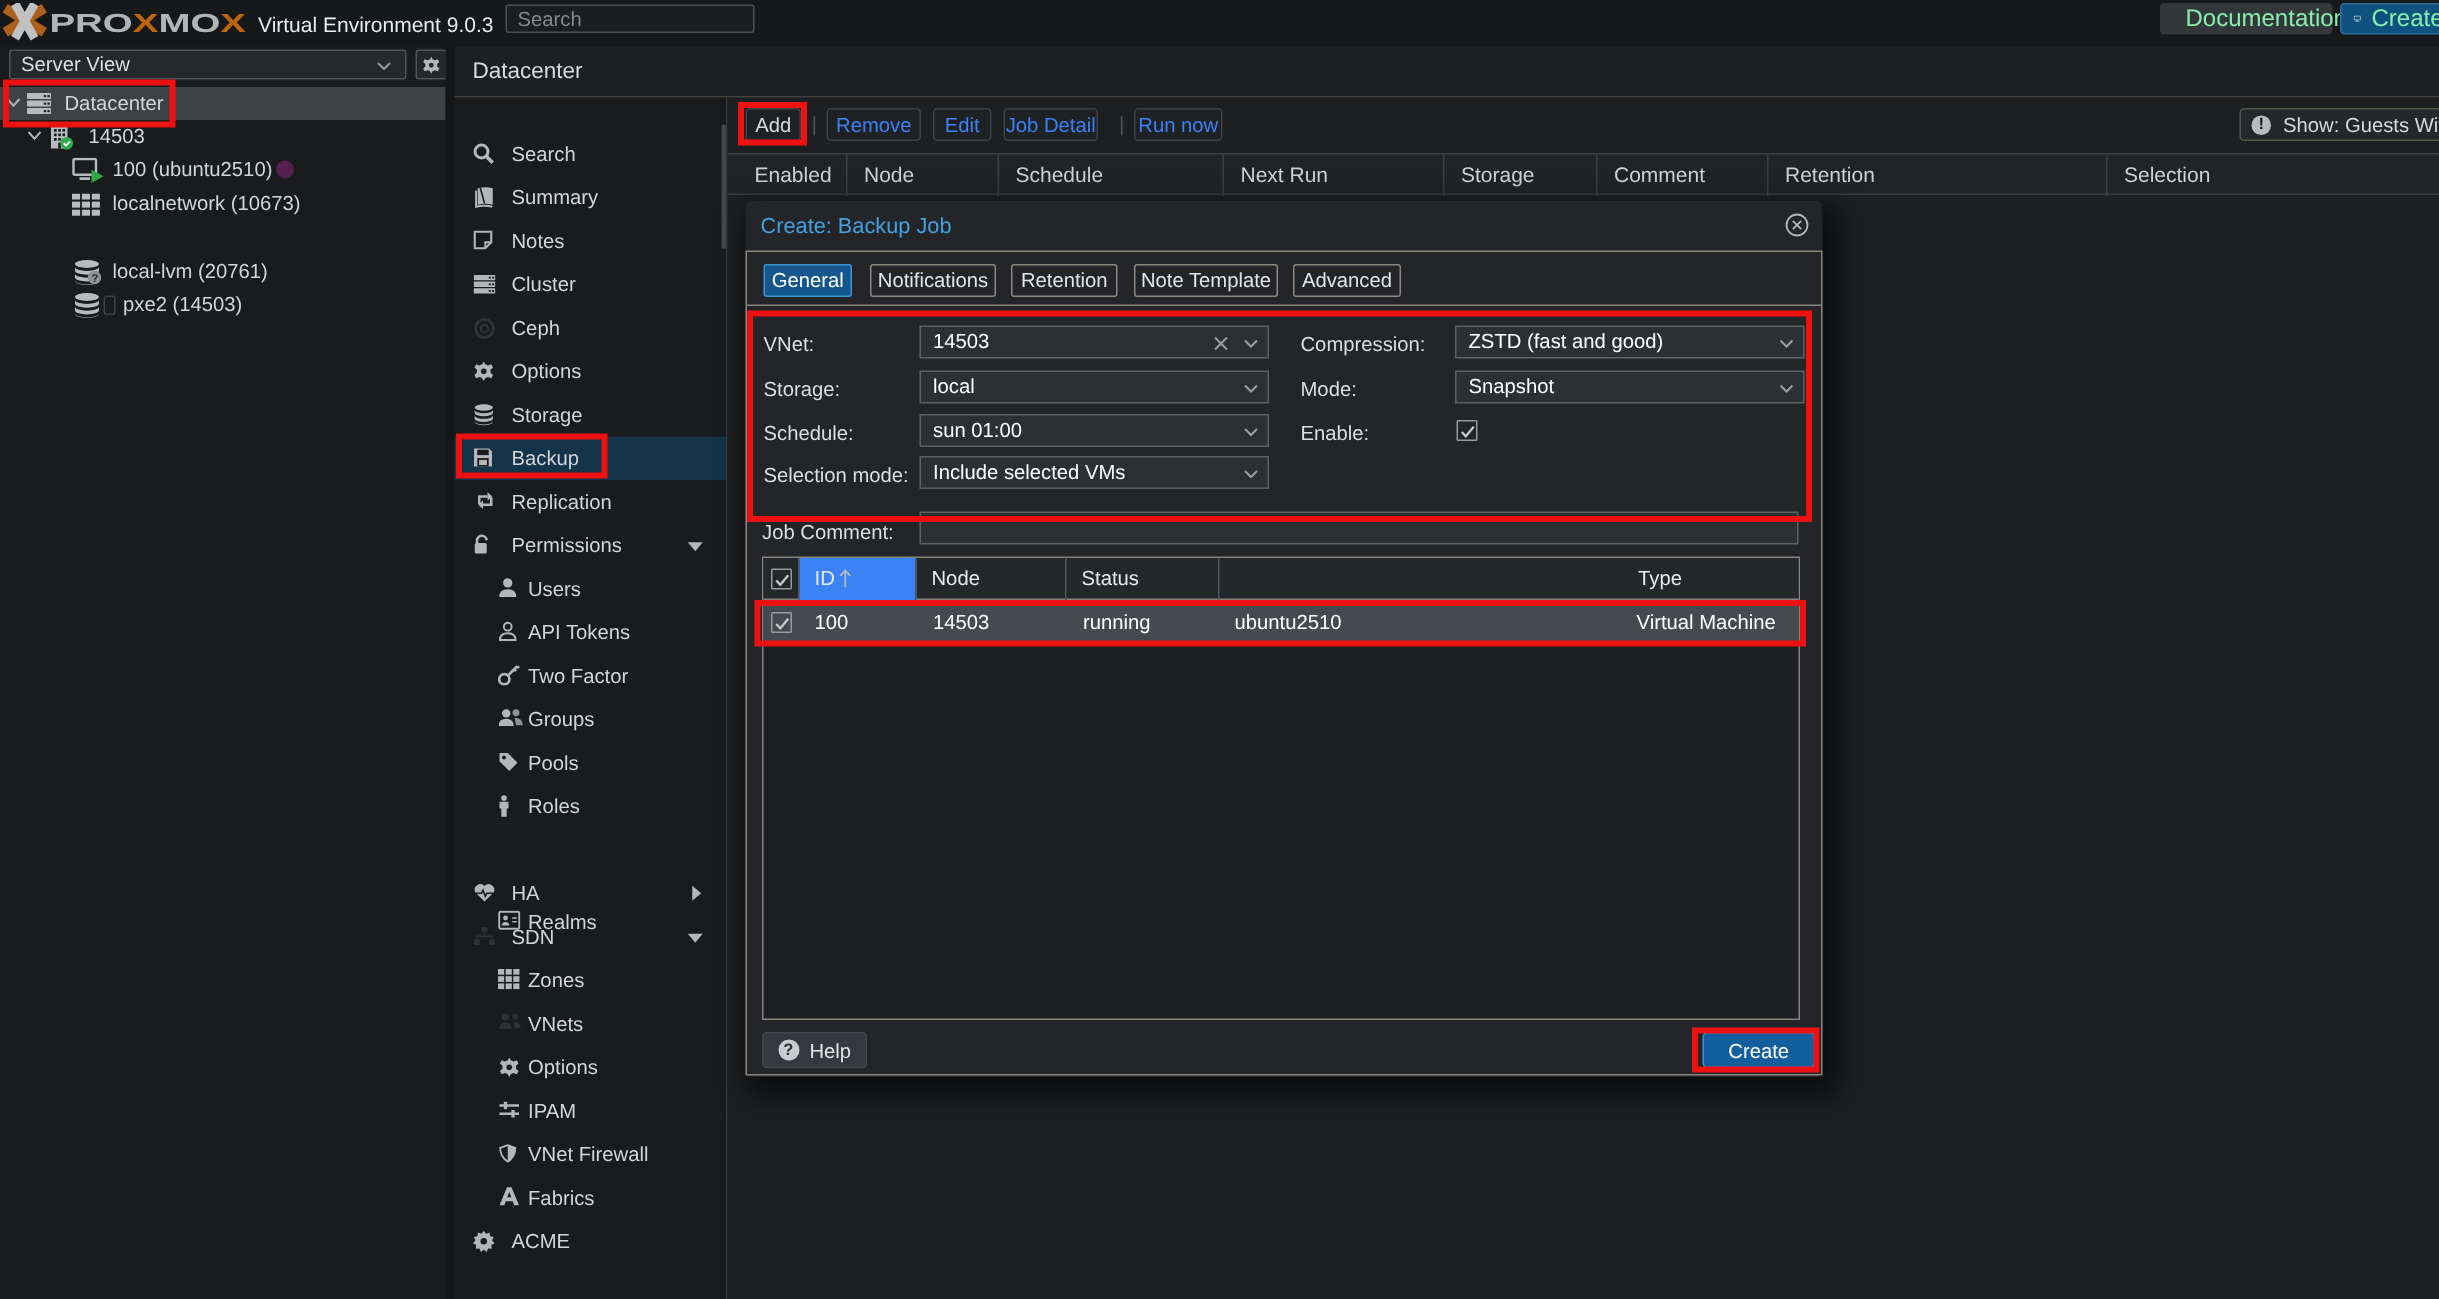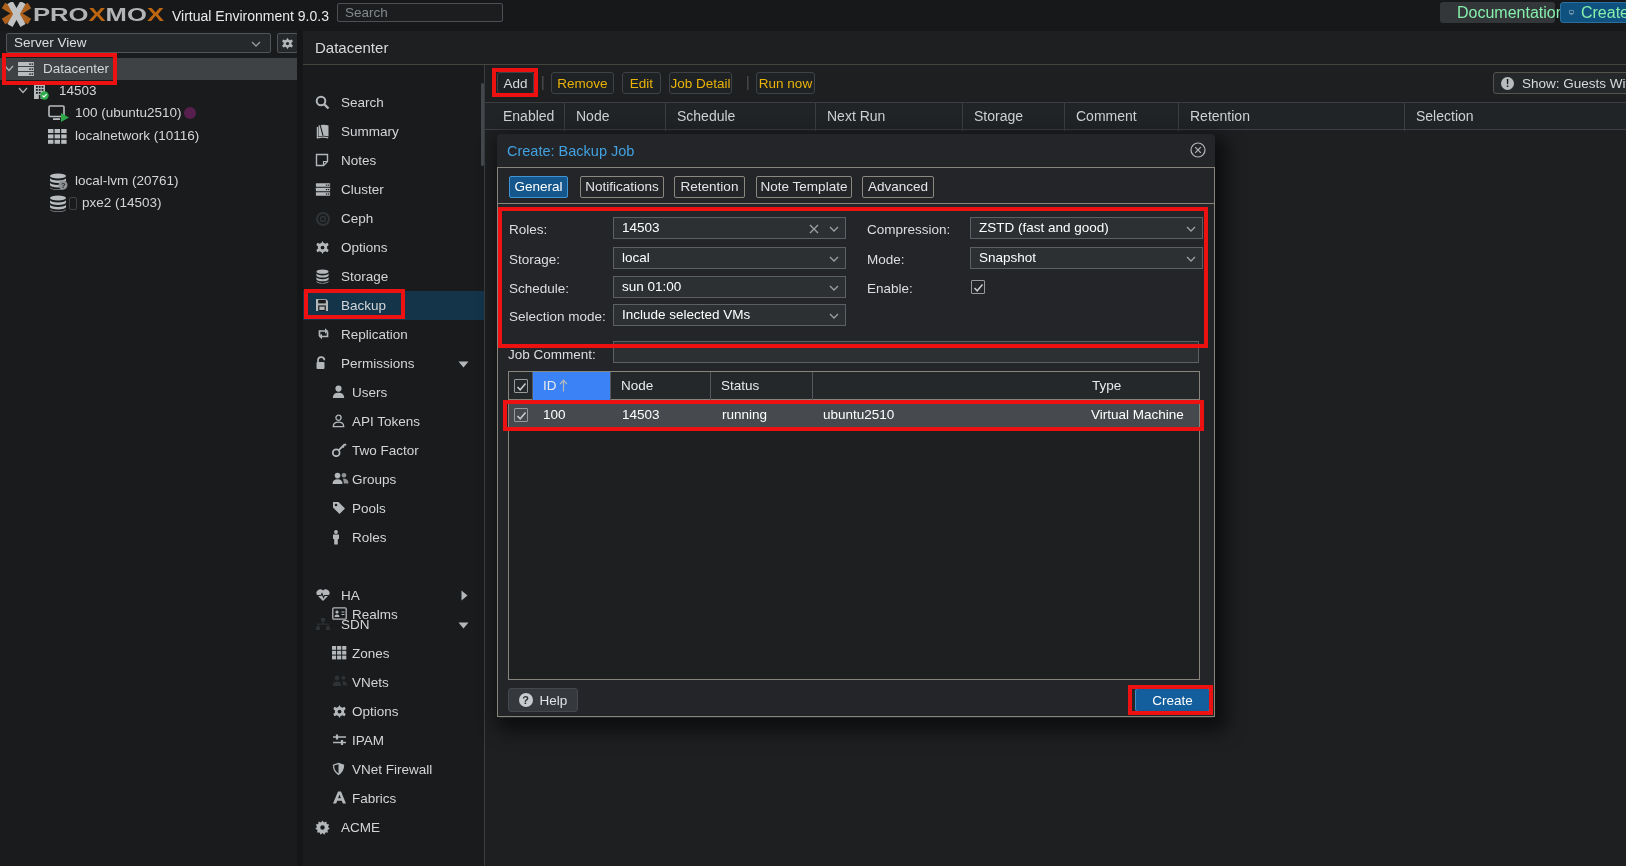--- a/index.html
+++ b/index.html
@@ -26,21 +26,21 @@
 #hline { position:absolute; left:303px; top:64px; width:1323px; height:1px; background:#45443e; }
 
 #nav { position:absolute; left:303px; top:65px; width:182px; height:801px; background:#191b1d; border-right:1px solid #393d41; }
 .nrow { position:absolute; left:0; width:181px; height:29px; color:#d3d5d7; font-size:13.5px; line-height:29px; white-space:nowrap; }
 .nrow svg { position:absolute; top:7px; }
 .nrow .tx { position:absolute; top:0; }
 .ncaret { position:absolute; left:155px; top:7px; }
 
 #content { position:absolute; left:485px; top:65px; width:1141px; height:801px; background:#1d1f21; }
 .cbtn { position:absolute; top:7px; height:22px; border:1px solid #3e4246; border-radius:3px; background:#1f2224; color:#d7d9db; font-size:13.5px; display:flex; align-items:center; justify-content:center; }
-.cbtn.dis { color:#eab308; }
+.cbtn.dis { color:#3b82f6; }
 .tsep { position:absolute; top:9px; color:#505356; font-size:14px; }
 #gridhead { position:absolute; left:0; top:37px; width:1141px; height:28px; background:#212427; border-top:1px solid #3b3f43; border-bottom:1px solid #3b3f43; }
 .gh { position:absolute; top:0; height:28px; line-height:27px; font-size:14px; color:#ced0d2; padding-left:11px; border-right:1px solid #3b3f43; }
 
 #dlg { position:absolute; left:497px; top:134px; width:718px; height:584px; background:#232528; border-radius:4px; box-shadow:6px 8px 18px 6px rgba(0,0,0,0.55); }
 #dlgtitle { position:absolute; left:10px; top:9px; font-size:14.5px; color:#42a1e0; }
 #dlgbody { position:absolute; left:0px; top:33px; width:718px; height:550px; border:1px solid #87847b; background:#232528; }
 #tabbar { position:absolute; left:0; top:0; width:716px; height:36px; border-bottom:1px solid #87847b; }
 .tab { position:absolute; top:8px; height:22px; border:1px solid #8b887f; border-radius:2px; font-size:13.5px; color:#e2e4e6; line-height:20px; text-align:center; }
 .tab.active { background:#15568c; border-color:#3f94d6; color:#fff; }
@@ -166,21 +166,21 @@
             <rect x="6.6" y="0" width="5.4" height="4"></rect>
             <rect x="13.2" y="0" width="5.4" height="4"></rect>
             <rect x="0" y="5.4" width="5.4" height="4"></rect>
             <rect x="6.6" y="5.4" width="5.4" height="4"></rect>
             <rect x="13.2" y="5.4" width="5.4" height="4"></rect>
             <rect x="0" y="10.8" width="5.4" height="4"></rect>
             <rect x="6.6" y="10.8" width="5.4" height="4"></rect>
             <rect x="13.2" y="10.8" width="5.4" height="4"></rect>
           </g>
         </svg>
-      <span class="lbl" style="left:75px">localnetwork (10116)</span>
+      <span class="lbl" style="left:75px">localnetwork (10673)</span>
     </div>
     <div class="trow" style="top:139px;">
       <svg class="tic" style="left:48px;top:3px" width="22" height="17" viewBox="0 0 22 17">
           <g fill="#b9bcbe">
             <ellipse cx="10" cy="3" rx="8" ry="2.6"></ellipse>
             <path d="M2 5 A8 2.6 0 0 0 18 5 L18 7.5 A8 2.6 0 0 1 2 7.5 Z"></path>
             <path d="M2 9.5 A8 2.6 0 0 0 18 9.5 L18 12 A8 2.6 0 0 1 2 12 Z"></path>
             <path d="M2 14 A8 2.6 0 0 0 18 14 L18 14.4 A8 2.6 0 0 1 2 14.4 Z"></path>
           </g>
           <circle cx="15" cy="12" r="4.5" fill="#8e9194"></circle>
@@ -475,21 +475,21 @@
       </svg>
     <div id="dlgbody">
       <div id="tabbar">
         <div class="tab active" style="left:11px;width:59px;">General</div>
         <div class="tab" style="left:82px;width:84px;">Notifications</div>
         <div class="tab" style="left:176px;width:71px;">Retention</div>
         <div class="tab" style="left:258px;width:96px;">Note Template</div>
         <div class="tab" style="left:364px;width:72px;">Advanced</div>
       </div>
 
-      <div class="flabel" style="left:11px;top:54px;">Roles:</div>
+      <div class="flabel" style="left:11px;top:54px;">VNet:</div>
       <div class="field" style="left:115px;top:49px;width:233px;">14503
         <svg style="position:absolute;right:26px;top:6px" width="10" height="10" viewBox="0 0 10 10">
             <path d="M1 1 L9 9 M9 1 L1 9" stroke="#9da0a3" stroke-width="1.3"></path>
           </svg>
         <svg class="chev" style="right:6px;top:8px" width="10" height="6" viewBox="0 0 10 6">
             <path d="M1 1 L5 5 L9 1" stroke="#9da0a3" stroke-width="1.3" fill="none"></path>
           </svg>
       </div>
       <div class="flabel" style="left:11px;top:84px;">Storage:</div>
       <div class="field" style="left:115px;top:79px;width:233px;">local

